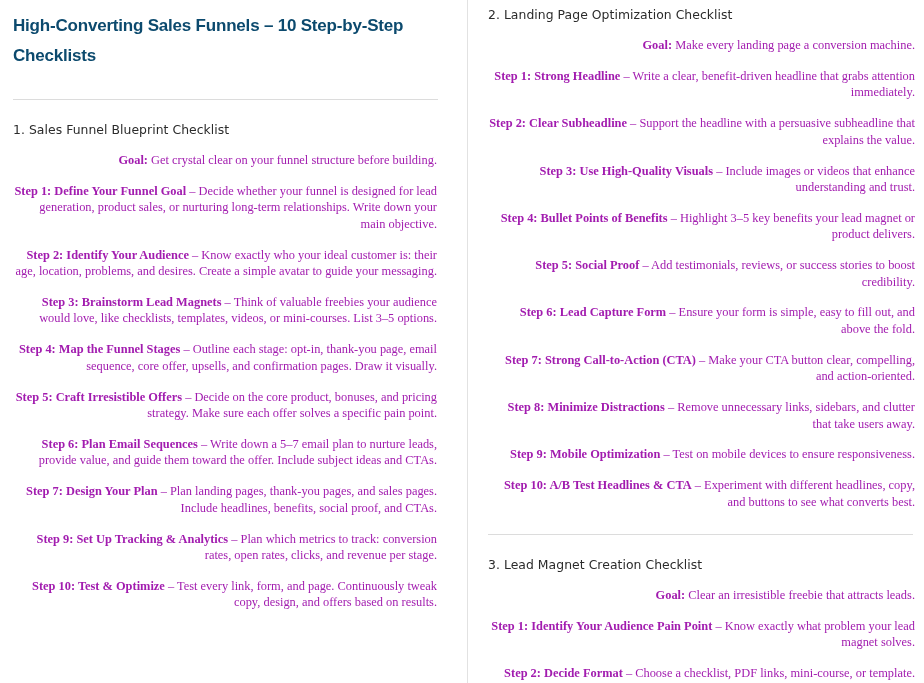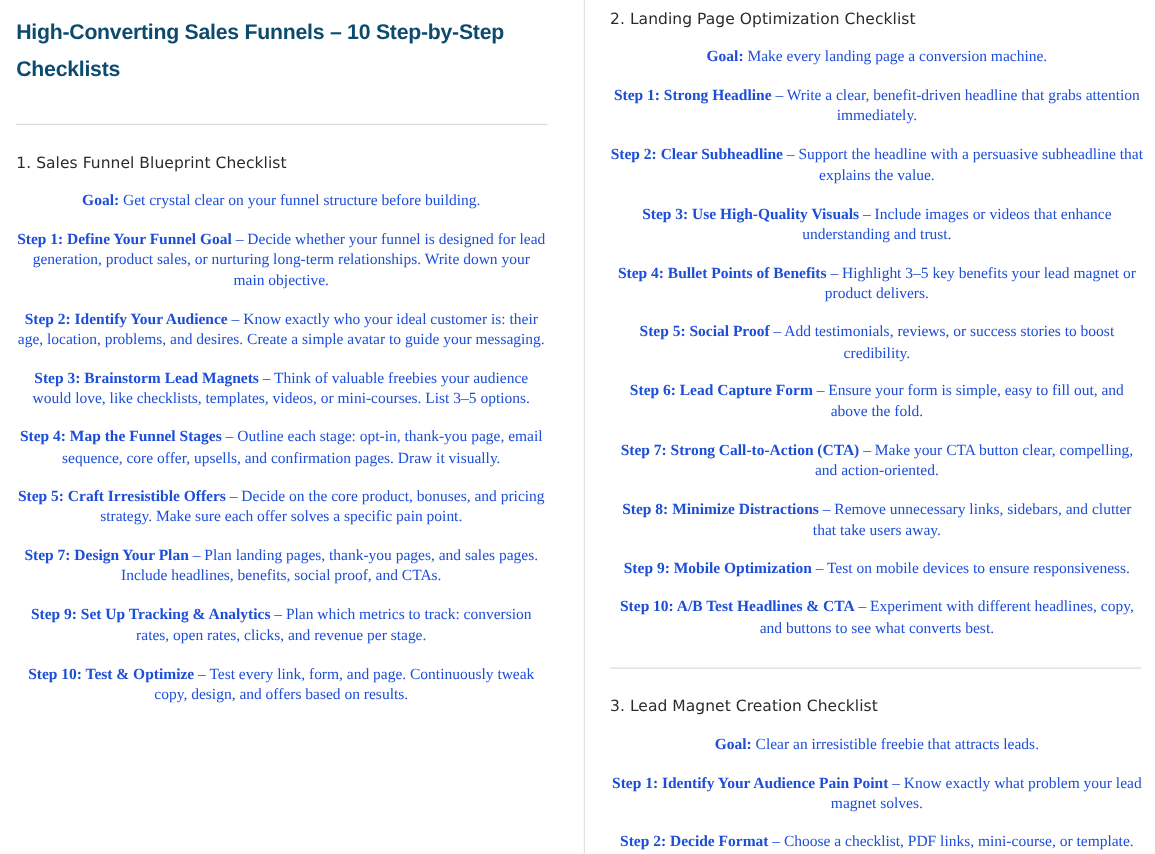--- a/index.html
+++ b/index.html
@@ -75,22 +75,22 @@
     margin: 0 0 14px 0;
     letter-spacing: 0.05px;
   }
 
   
   .para {
     font-family: "Liberation Serif", "DejaVu Serif", serif;
     font-size: 12.4px;
     line-height: 16.4px;
     margin: 0 0 14.5px 0;
-    color: #1d4ed8;
-    text-align: center;
+    color: #a21caf;
+    text-align: right;
   }
   .para:last-child { margin-bottom: 0; }
   .para b, .lead {
     font-weight: bold;
   }
 </style>
 </head>
 <body>
 
 <div class="page">
@@ -118,20 +118,23 @@
     <p class="para">
       <b class="lead">Step 3: Brainstorm Lead Magnets</b><span> – Think of valuable freebies your audience would love, like checklists, templates, videos, or mini-courses. List 3–5 options.</span>
     </p>
     <p class="para">
       <b class="lead">Step 4: Map the Funnel Stages</b><span> – Outline each stage: opt-in, thank-you page, email sequence, core offer, upsells, and confirmation pages. Draw it visually.</span>
     </p>
     <p class="para">
       <b class="lead">Step 5: Craft Irresistible Offers</b><span> – Decide on the core product, bonuses, and pricing strategy. Make sure each offer solves a specific pain point.</span>
     </p>
     <p class="para">
+      <b class="lead">Step 6: Plan Email Sequences</b><span> – Write down a 5–7 email plan to nurture leads, provide value, and guide them toward the offer. Include subject ideas and CTAs.</span>
+    </p>
+    <p class="para">
       <b class="lead">Step 7: Design Your Plan</b><span> – Plan landing pages, thank-you pages, and sales pages. Include headlines, benefits, social proof, and CTAs.</span>
     </p>
     <p class="para">
       <b class="lead">Step 9: Set Up Tracking &amp; Analytics</b><span> – Plan which metrics to track: conversion rates, open rates, clicks, and revenue per stage.</span>
     </p>
     <p class="para">
       <b class="lead">Step 10: Test &amp; Optimize</b><span> – Test every link, form, and page. Continuously tweak copy, design, and offers based on results.</span>
     </p>
 
   </div>

